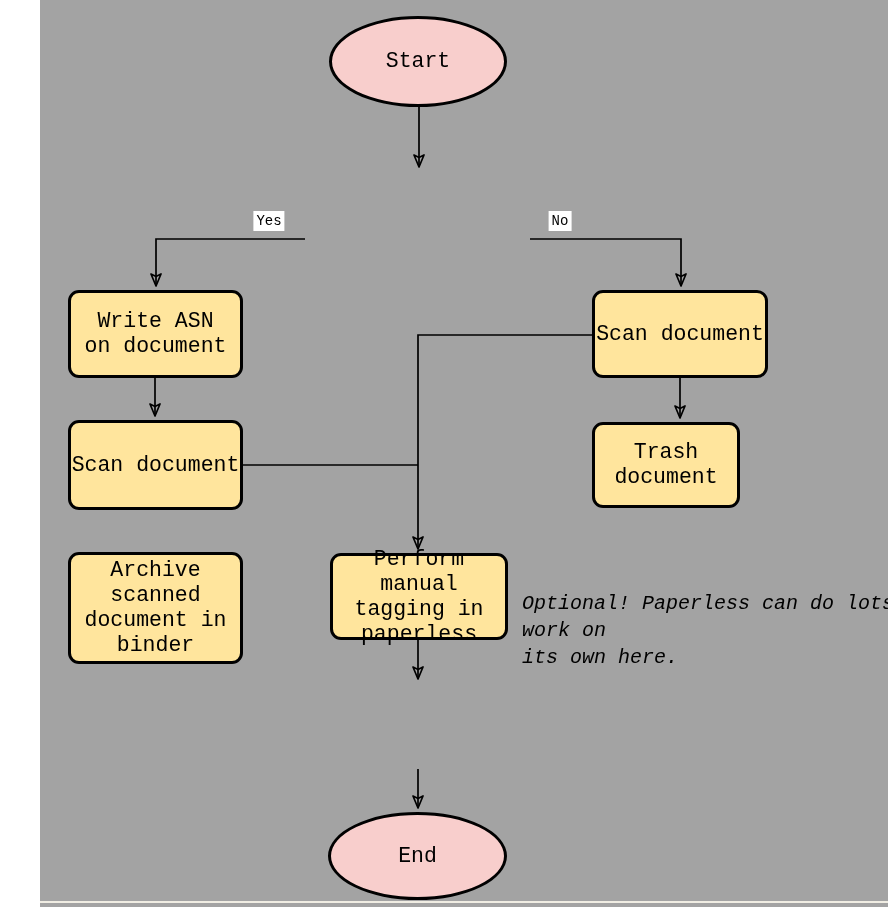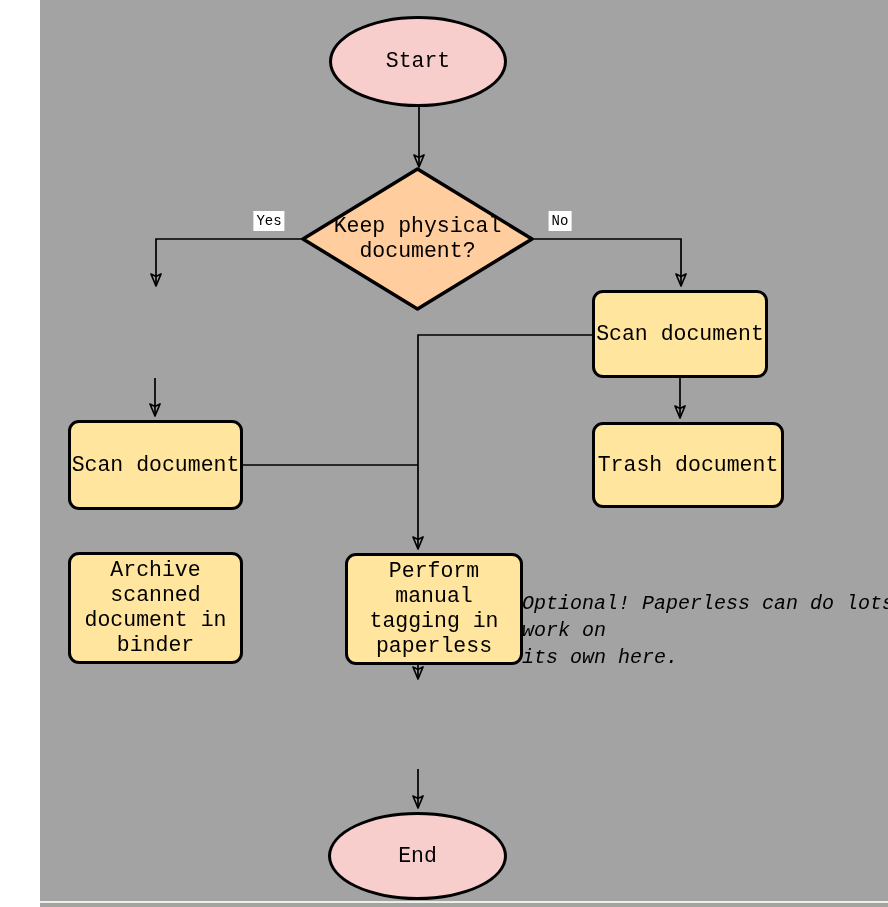--- a/index.html
+++ b/index.html
@@ -66,44 +66,39 @@
     <path d="M115,378 L115,416" marker-end="url(#arrow)"></path>
     <path d="M203,465 L378,465"></path>
     <path d="M552,335 L378,335 L378,549" marker-end="url(#arrow)"></path>
     <path d="M640,378 L640,418" marker-end="url(#arrow)"></path>
     <path d="M378,640 L378,679" marker-end="url(#arrow)"></path>
     <path d="M378,769 L378,808" marker-end="url(#arrow)"></path>
   </svg>
 
   <div class="node terminator" style="left:289px;top:16px;width:178px;height:91px;">Start</div>
 
-  <div class="decision-wrap" style="left:261px;top:167px;width:233px;height:144px;">
-    <svg width="233" height="144" viewBox="0 0 233 144">
-      <polygon points="116.5,2 231,72 116.5,142 2,72"></polygon>
-    </svg>
-    <div class="decision-label">Keep physical
-document?</div>
-  </div>
 
   <div class="edge-label" style="left:229px;top:221px;">Yes</div>
 
   <div class="edge-label" style="left:520px;top:221px;text-align:center;">No</div>
 
+  <div class="node process" style="left:28px;top:290px;width:175px;height:88px;">Write ASN
+on document</div>
 
   <div class="node process" style="left:28px;top:420px;width:175px;height:90px;">Scan document</div>
 
   <div class="node process" style="left:28px;top:552px;width:175px;height:112px;">Archive scanned
 document in
 binder</div>
 
   <div class="node process" style="left:552px;top:290px;width:176px;height:88px;">Scan document</div>
 
-  <div class="node process" style="left:552px;top:422px;width:192px;height:86px;">Trash document</div>
+  <div class="node process" style="left:552px;top:422px;width:148px;height:86px;">Trash document</div>
 
-  <div class="node process" style="left:305px;top:553px;width:178px;height:112px;">Perform manual
+  <div class="node process" style="left:290px;top:553px;width:178px;height:87px;">Perform manual
 tagging in
 paperless</div>
 
 
   <div class="node terminator" style="left:288px;top:812px;width:179px;height:88px;">End</div>
 
   <div class="annotation">Optional! Paperless can do lots of work on
 its own here.</div>
 
   <div class="bottom-hairline"></div>

